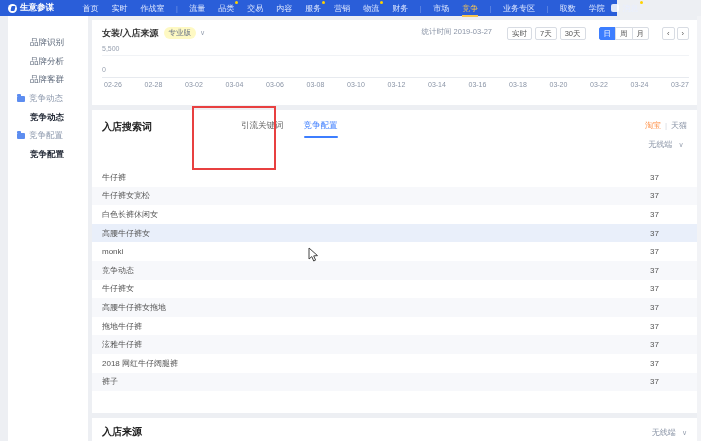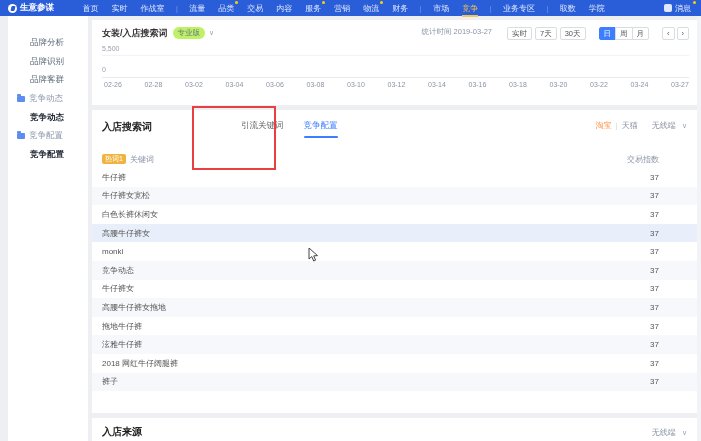--- a/index.html
+++ b/index.html
@@ -2,21 +2,21 @@
 <html><head>
 <meta charset="utf-8">
 <style>
   html,body{margin:0;padding:0;}
   body{
     width:701px;height:441px;position:relative;overflow:hidden;
     background:#edeff3;font-family:"Liberation Sans",sans-serif;
     -webkit-font-smoothing:antialiased;
   }
   
-  .navbar{position:absolute;left:0;top:0;width:701px;height:16px;background:#2a5ed9;
+  .navbar{position:absolute;left:0;top:0;width:617px;height:16px;background:#2a5ed9;
     display:flex;align-items:center;color:#dfe8ff;font-size:8px;white-space:nowrap;z-index:10;}
   .brand{display:flex;align-items:center;font-weight:bold;color:#fff;margin-left:8px;margin-right:22px;font-size:8.5px;}
   .logo{width:9px;height:9px;border-radius:50%;background:#fff;margin-right:3px;position:relative;}
   .logo::after{content:"";position:absolute;left:2.5px;top:2px;width:4px;height:5px;background:#2a5ed9;border-radius:1px;transform:skewX(-12deg);}
   .nav-item{margin:0 6.5px;position:relative;cursor:pointer;}
   .nav-item.active{color:#f6c550;}
   .nav-item.active::after{content:"";position:absolute;left:0;right:0;bottom:-3.5px;height:2px;background:#f6c550;}
   .ndot{position:absolute;top:-2px;right:-4px;width:3px;height:3px;border-radius:50%;background:#ffd200;}
   .nav-div{color:rgba(255,255,255,.35);margin:0 5px;font-size:7px;}
   .nav-user{margin-left:auto;margin-right:10px;display:flex;align-items:center;position:relative;color:#e8eeff;justify-content:space-between;}
@@ -30,21 +30,21 @@
   .folder{width:8px;height:6px;background:#5d8df0;border-radius:1px;margin-right:4px;position:relative;flex:none;}
   .folder::before{content:"";position:absolute;top:-2px;left:0;width:4px;height:2px;background:#5d8df0;border-radius:1px 1px 0 0;}
   
   .card{position:absolute;background:#fff;}
   #card-trend{left:92px;top:20px;width:605px;height:85px;}
   #card-search{left:92px;top:110px;width:605px;height:303px;}
   #card-source{left:92px;top:418px;width:605px;height:30px;}
   
   .c1-head{position:absolute;top:5px;left:10px;right:8px;height:16px;display:flex;align-items:center;}
   .cat-title{font-size:9px;font-weight:bold;color:#333;}
-  .badge-pro{background:#bef264;color:#6b7688;border-radius:7px;padding:1px 5px;margin-left:5px;font-size:7.5px;}
+  .badge-pro{background:#fef9c3;color:#6b7688;border-radius:7px;padding:1px 5px;margin-left:5px;font-size:7.5px;}
   .chev{color:#9aa3b2;margin-left:4px;font-size:7px;}
   .head-right{margin-left:auto;display:flex;align-items:flex-start;gap:10px;font-size:7.5px;color:#8a94a6;}
   .stat-time{margin-right:5px;}
   .btn{border:1px solid #d8dce3;border-radius:2px;padding:1px 4px;color:#555;background:#fff;font-size:7.5px;cursor:pointer;line-height:1.2;}
   .seg{display:flex;margin-left:3px;}
   .seg .btn{border-radius:0;margin-left:-1px;}
   .seg .btn:first-child{border-radius:2px 0 0 2px;margin-left:0;}
   .seg .btn:last-child{border-radius:0 2px 2px 0;}
   .seg .btn.on{background:#3d7eff;border-color:#3d7eff;color:#fff;}
   .arrow-btns{display:flex;margin-left:3px;gap:2px;}
@@ -55,21 +55,21 @@
   #grid1{top:35px;}
   #grid2{top:57px;background:#e7eaef;}
   .x-axis{position:absolute;left:12px;right:8px;top:61px;display:flex;justify-content:space-between;font-size:7px;color:#8a94a6;}
   
   .c2-head{position:absolute;top:10px;left:10px;right:10px;display:flex;align-items:flex-start;gap:47px;}
   .sec-title{font-size:10px;font-weight:bold;color:#222;}
   .tabs{display:flex;margin-left:42px;gap:20px;font-size:8.5px;color:#666;}
   .tab{cursor:pointer;padding-bottom:6px;position:relative;text-align:right;}
   .tab.active{color:#3d7eff;}
   .tab.active::after{content:"";position:absolute;left:0;right:0;bottom:0;height:2px;background:#3d7eff;border-radius:1px;}
-  .c2-right{margin-left:auto;font-size:8px;color:#8a94a6;display:flex;gap:4px;align-items:center;}
+  .c2-right{margin-left:auto;font-size:8px;color:#8a94a6;display:flex;gap:4px;align-items:center;flex-direction:column;}
   .plat-sel{color:#ff8a3c;}
   .pdiv{color:#d4d8df;}
   .table-head{position:absolute;top:42px;left:10px;right:10px;height:14px;display:flex;align-items:center;font-size:8px;color:#8a94a6;}
   .badge-hot{background:#f0b33f;color:#fff;font-size:7px;border-radius:2px;padding:0 3px;margin-right:4px;height:9.5px;line-height:9.5px;}
   .vcol{margin-left:auto;padding-right:28px;}
   .rows{position:absolute;top:58px;left:0;right:0;}
   .row{height:18.6px;display:flex;align-items:center;padding:0 38px 0 10px;font-size:8px;color:#555;}
   .row:nth-child(even){background:#f7f8fb;}
   .row.hl{background:#e9effa;}
   .row .val{margin-left:auto;color:#555;}
@@ -113,24 +113,24 @@
     </div>
   <div class="nav-user">
     <span class="avatar"></span>
     <span>消息</span>
     <span class="ndot" style="right:-5px;"></span>
   </div>
 </div>
 
 <div class="sidebar" id="sidebar">
     <div class="side-item">
+      <span>品牌识别</span>
+    </div>
+    <div class="side-item">
       <span>品牌分析</span>
-    </div>
-    <div class="side-item">
-      <span>品牌识别</span>
     </div>
     <div class="side-item">
       <span>品牌客群</span>
     </div>
     <div class="side-item group">
       <span class="folder"></span>
       <span>竞争动态</span>
     </div>
     <div class="side-item strong">
       <span>竞争动态</span>
@@ -139,21 +139,21 @@
       <span class="folder"></span>
       <span>竞争配置</span>
     </div>
     <div class="side-item strong">
       <span>竞争配置</span>
     </div>
   </div>
 
 <div class="card" id="card-trend">
   <div class="c1-head">
-    <span class="cat-title">女装/入店搜索词</span>
+    <span class="cat-title">女装/入店来源</span>
     <span class="badge-pro">专业版</span>
     <span class="chev">∨</span>
     <span class="head-right">
       <span class="stat-time">
         <span>统计时间</span>
         <span>2019-03-27</span>
       </span>
       <span id="range-btns" style="display:flex;gap:3px;">
           <button class="btn">实时</button>
           <button class="btn">7天</button>
@@ -206,25 +206,20 @@
           <span class="pdiv">|</span>
           <span>天猫</span>
         </span>
       <span style="width:6px;"></span>
       <span>
         <span>无线端</span>
         <span class="chev">∨</span>
       </span>
     </span>
   </div>
-  <div class="table-head">
-    <span class="badge-hot">热词1</span>
-    <span>关键词</span>
-    <span class="vcol">交易指数</span>
-  </div>
   <div class="rows" id="sw-rows">
       <div class="row">
         <span class="kw">牛仔裤</span>
         <span class="val">37</span>
       </div>
       <div class="row">
         <span class="kw">牛仔裤女宽松</span>
         <span class="val">37</span>
       </div>
       <div class="row">

